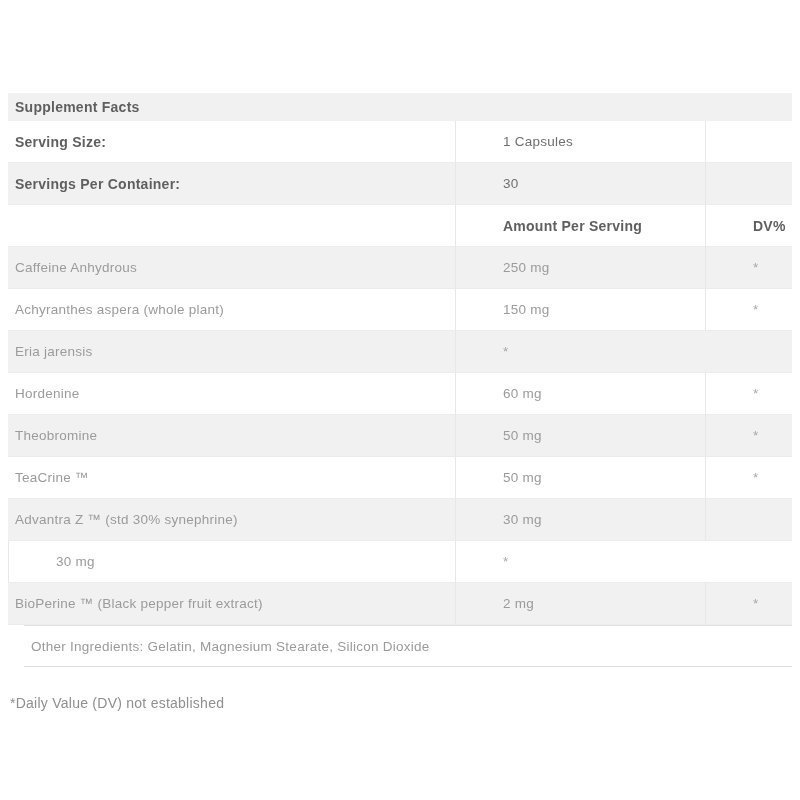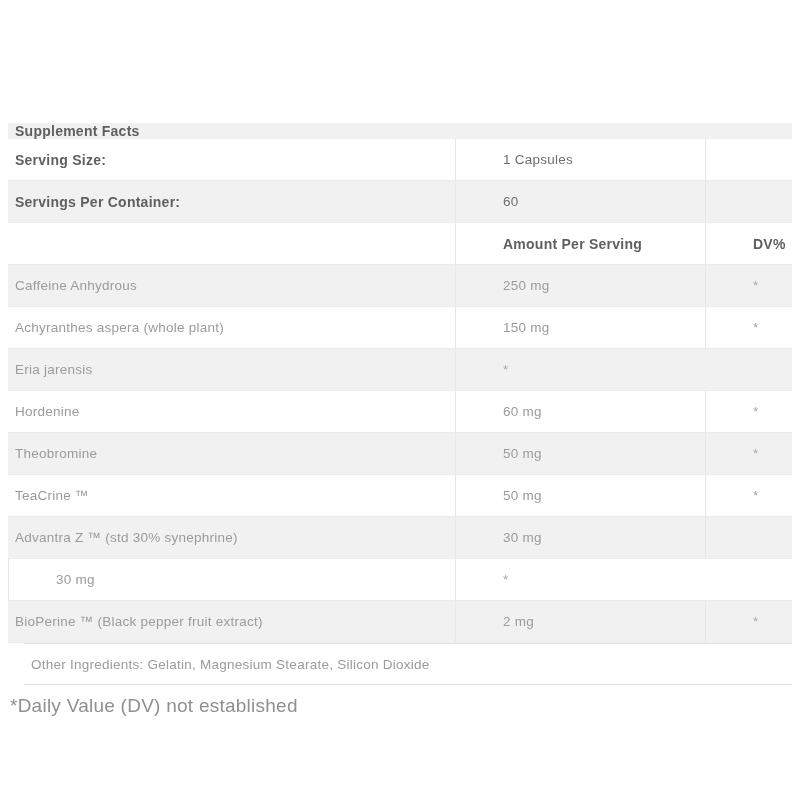--- a/index.html
+++ b/index.html
@@ -25,23 +25,22 @@
     grid-template-columns: 447px 250px 1fr;
     height: 42px;
     align-items: stretch;
     border-bottom: 1px solid #ececec;
     box-sizing: border-box;
     background: #ffffff;
   }
   .row.shade { background: #f1f1f1; }
   .row.title-row {
     grid-template-columns: 1fr;
-    height: 16px;
+    height: 28px;
     border-bottom: none;
-    margin-top: 30px;
   }
   .cell {
     display: flex;
     align-items: center;
     padding-left: 7px;
     box-sizing: border-box;
     overflow: hidden;
     white-space: nowrap;
   }
   .cell.vline { border-left: 1px solid #e7e7e7; padding-left: 47px; }
@@ -56,42 +55,42 @@
     grid-template-columns: 1fr;
     border-top: 1px solid #e2e2e2;
     border-bottom: 1px solid #dddddd;
     margin-left: 16px;
   }
   .footnote {
     position: absolute;
     left: 10px;
     top: 695px;
     color: #8f8f8f;
-    font-size: 19px;
+    font-size: 14px;
     letter-spacing: 0.25px;
   }
 </style>
 </head>
 <body>
 
 <div class="facts-panel">
 
   <div class="row shade title-row">
     <div class="cell strong">Supplement Facts</div>
   </div>
 
   <div class="row">
     <div class="cell strong">Serving Size:</div>
     <div class="cell vline value-med">1 Capsules</div>
     <div class="cell vline"></div>
   </div>
 
   <div class="row shade">
     <div class="cell strong">Servings Per Container:</div>
-    <div class="cell vline value-med">60</div>
+    <div class="cell vline value-med">30</div>
     <div class="cell vline"></div>
   </div>
 
   <div class="row">
     <div class="cell"></div>
     <div class="cell vline strong">Amount Per Serving</div>
     <div class="cell vline strong">DV%</div>
   </div>
 
   <div class="row shade">

